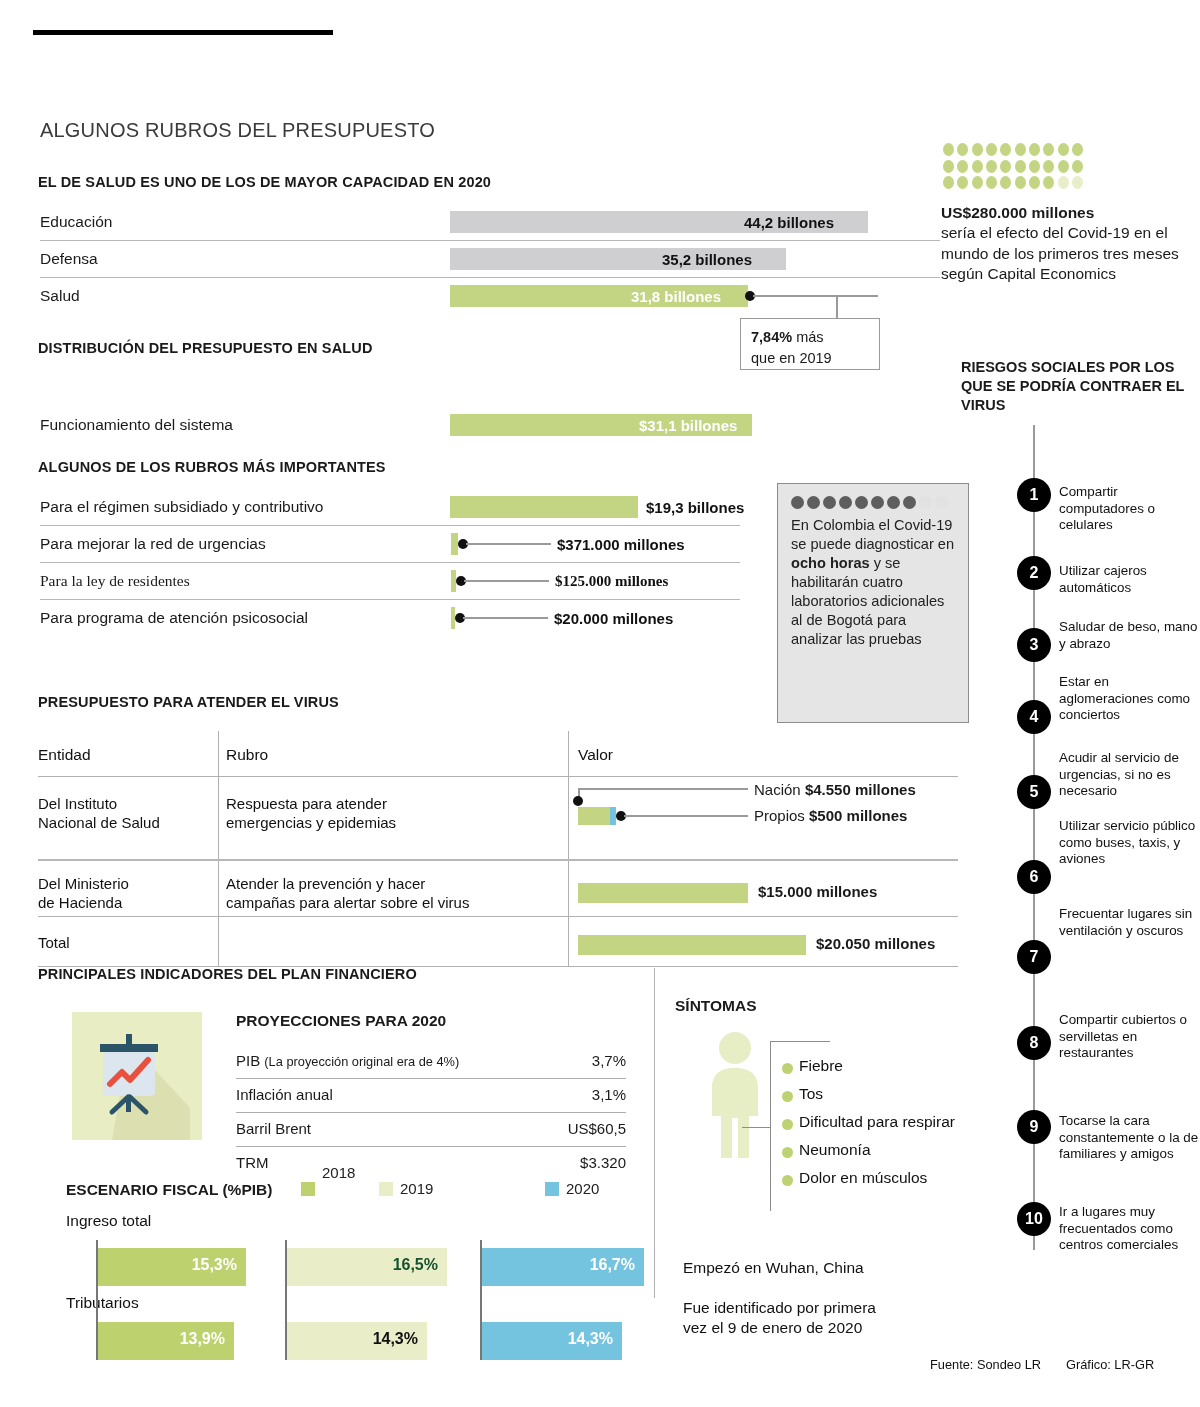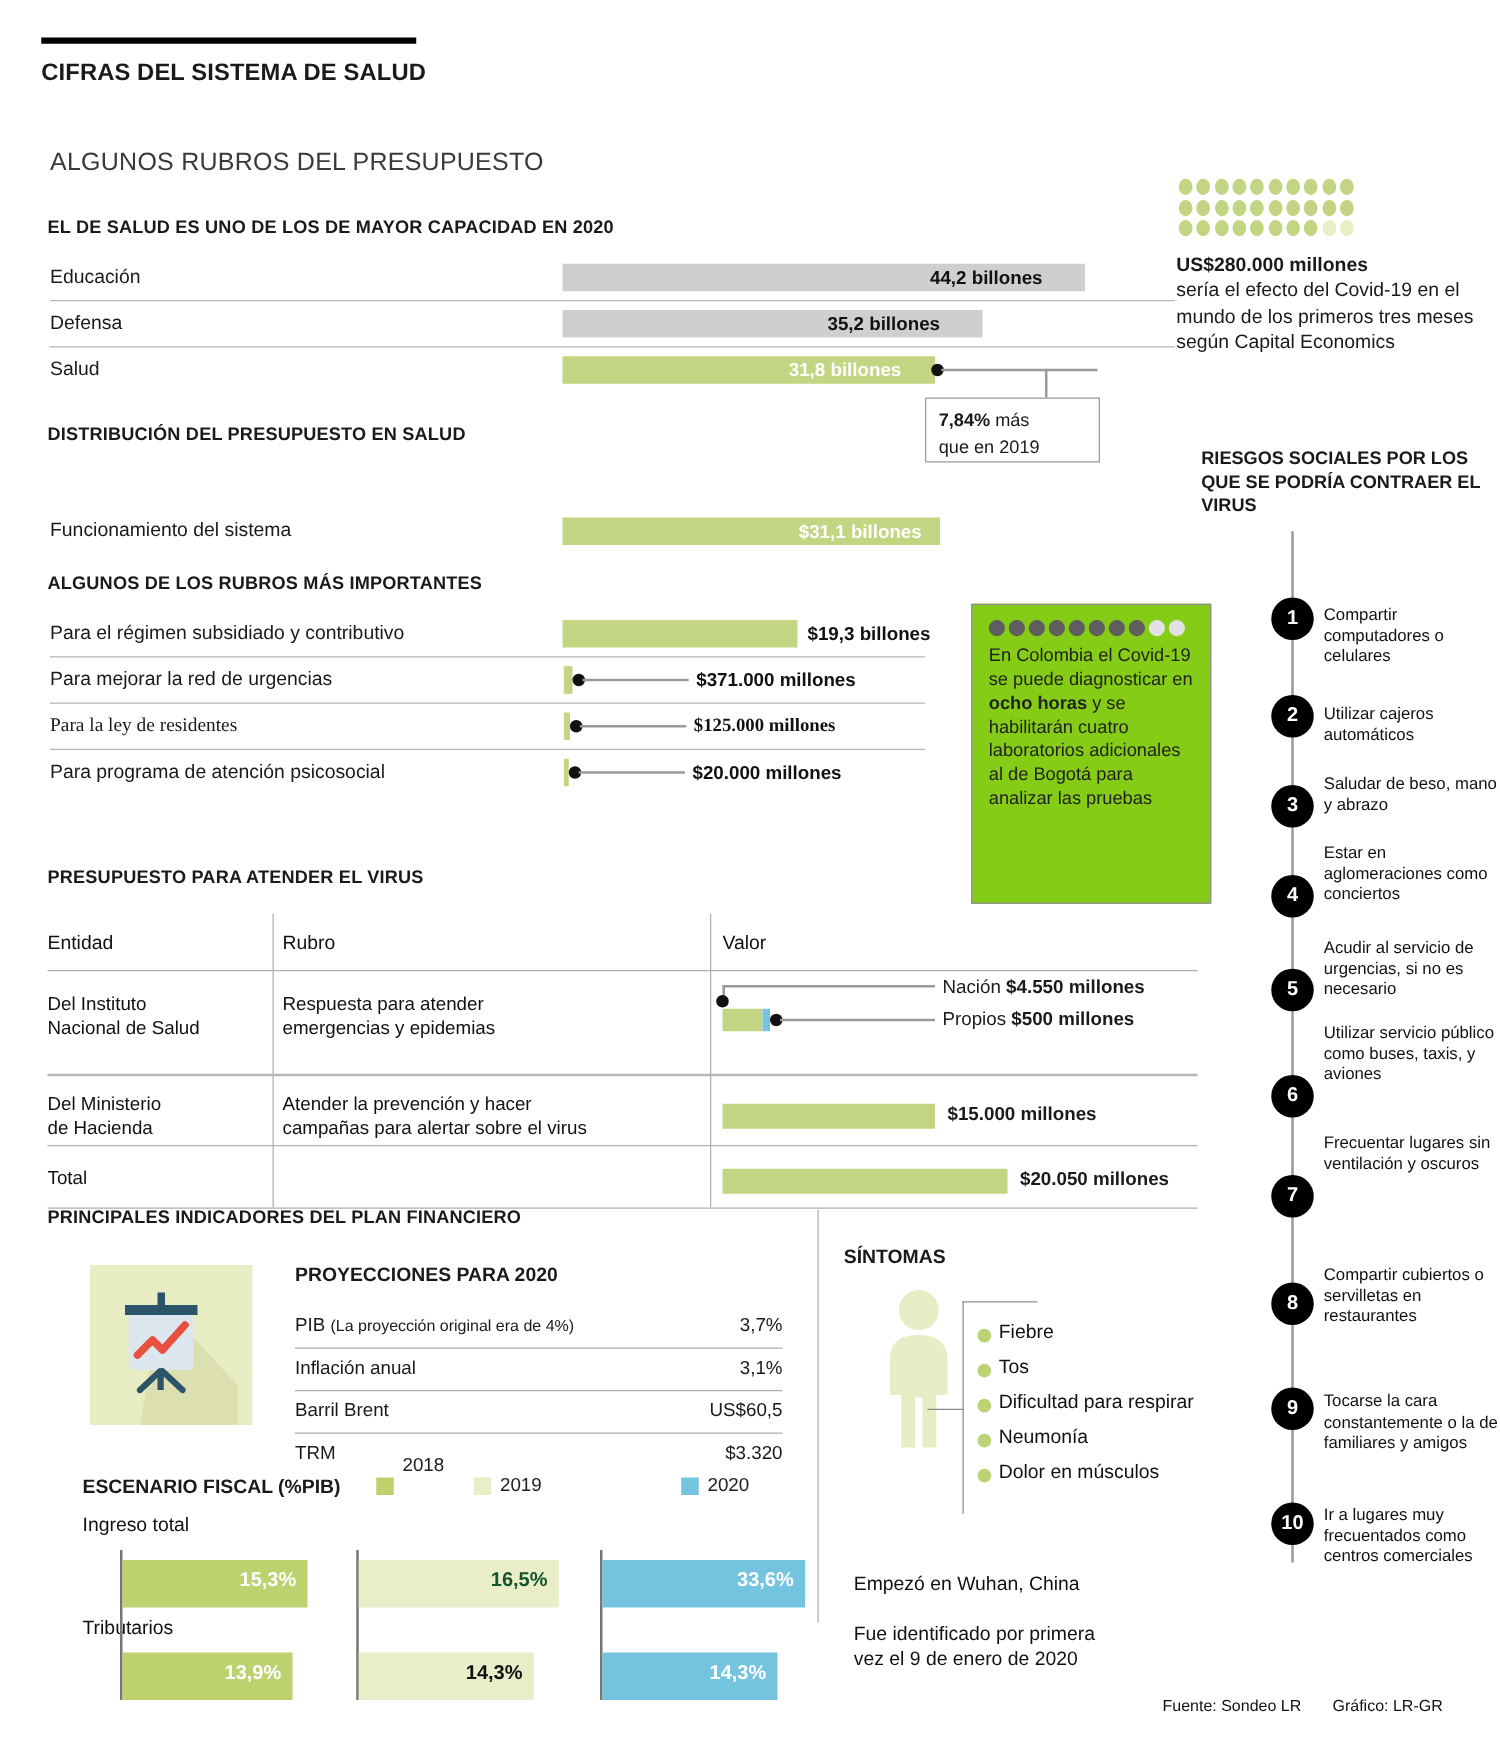--- a/index.html
+++ b/index.html
@@ -40,21 +40,21 @@
   .leader { position:absolute; height:2px; background:#9a9a9a; }
   .dot { position:absolute; width:10px; height:10px; border-radius:50%; background:#111; }
 
   
   .callout { position:absolute; border:1px solid #9a9a9a; background:#fff;
              font-size:14.5px; line-height:1.45; padding:8px 10px; }
   .callout b { font-weight:bold; }
 
   
   .col-box { position:absolute; left:777px; top:483px; width:192px; height:240px;
-             border:1px solid #8c8c8c; background:#84cc16; padding:12px 11px 8px 13px; }
+             border:1px solid #8c8c8c; background:#e5e5e5; padding:12px 11px 8px 13px; }
   .col-dots { display:flex; gap:3px; margin-bottom:7px; }
   .col-dots i { width:13px; height:13px; border-radius:50%; display:block; }
   .col-text { font-size:14.6px; line-height:1.3; color:#222; }
   .col-text b { font-weight:bold; }
 
   
   .grid-dots { position:absolute; left:943px; top:143px; width:140px; }
   .grid-dots .gr { display:flex; gap:3.5px; margin-bottom:3.5px; }
   .grid-dots .gr i { width:13px; height:13px; border-radius:50%; display:block; }
   .stat-text { position:absolute; left:941px; top:203px; width:250px;
@@ -113,21 +113,20 @@
   .footer { position:absolute; font-size:12.8px; color:#111; }
   .divider-v { position:absolute; left:654px; top:968px; width:1px; height:330px; background:#b0b0b0; }
 </style>
 </head>
 <body>
 
 <div class="page">
 
   <div class="top-rule"></div>
   <div class="title">
-    <div>CIFRAS DEL SISTEMA DE SALUD</div>
   </div>
   <div class="subtitle">ALGUNOS RUBROS DEL PRESUPUESTO</div>
 
   <div class="sec-head" style="left:38px; top:174px;">EL DE SALUD ES UNO DE LOS DE MAYOR CAPACIDAD EN 2020</div>
 
   <div class="row" style="left:40px; top:204px; width:900px;">
     <div class="row-label">Educación</div>
     <div class="bar grey" style="left:410px; top:7px; width:418px;"></div>
     <div class="bar-val inside-dark" style="left:704px; top:10px;">44,2 billones</div>
     <div class="row-rule" style="top:36px; width:900px;"></div>
@@ -403,21 +402,21 @@
   <div class="axis" style="left:285px; top:1240px; height:120px;"></div>
   <div class="axis" style="left:480px; top:1240px; height:120px;"></div>
 
   <div class="fbar" style="left:98px; top:1248px; width:148px; background:#bdd26f;">
     <span style="color:#fff;">15,3%</span>
   </div>
   <div class="fbar" style="left:287px; top:1248px; width:160px; background:#eaeec8;">
     <span style="color:#14532d;">16,5%</span>
   </div>
   <div class="fbar" style="left:482px; top:1248px; width:162px; background:#74c4e0;">
-    <span style="color:#fff;">33,6%</span>
+    <span style="color:#fff;">16,7%</span>
   </div>
 
   <div class="fbar" style="left:98px; top:1322px; width:136px; background:#bdd26f;">
     <span style="color:#fff;">13,9%</span>
   </div>
   <div class="fbar" style="left:287px; top:1322px; width:140px; background:#eaeec8;">
     <span style="color:#111;">14,3%</span>
   </div>
   <div class="fbar" style="left:482px; top:1322px; width:140px; background:#74c4e0;">
     <span style="color:#fff;">14,3%</span>

